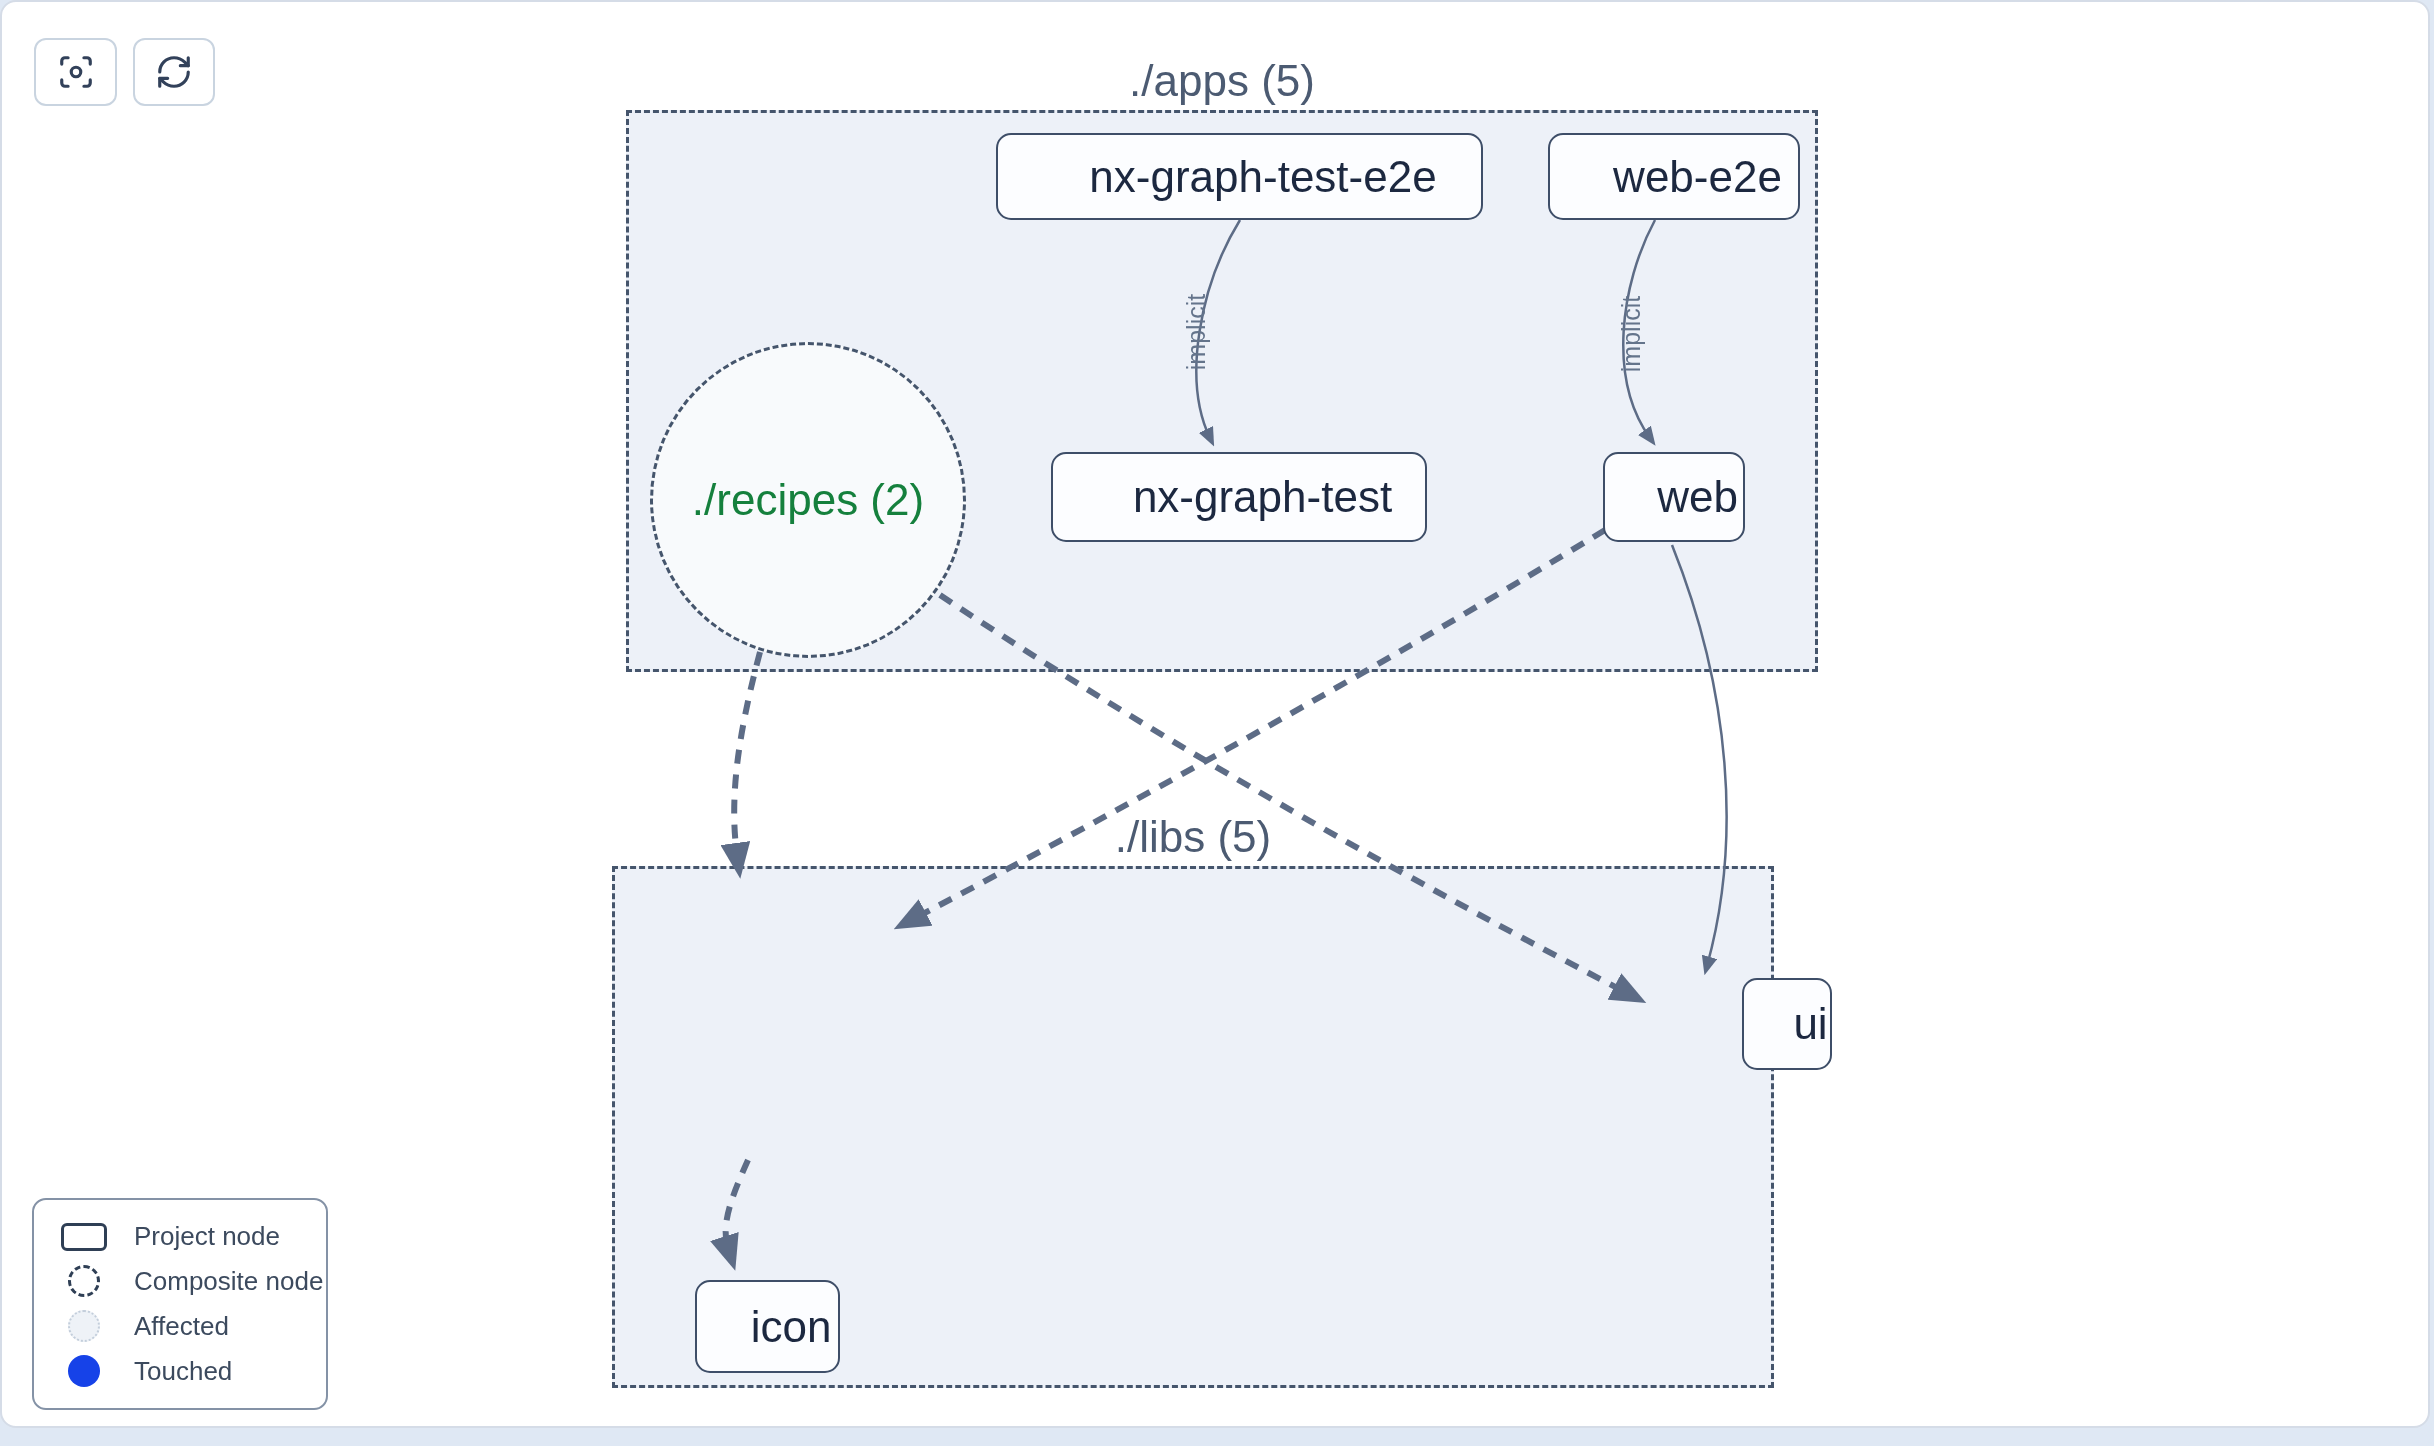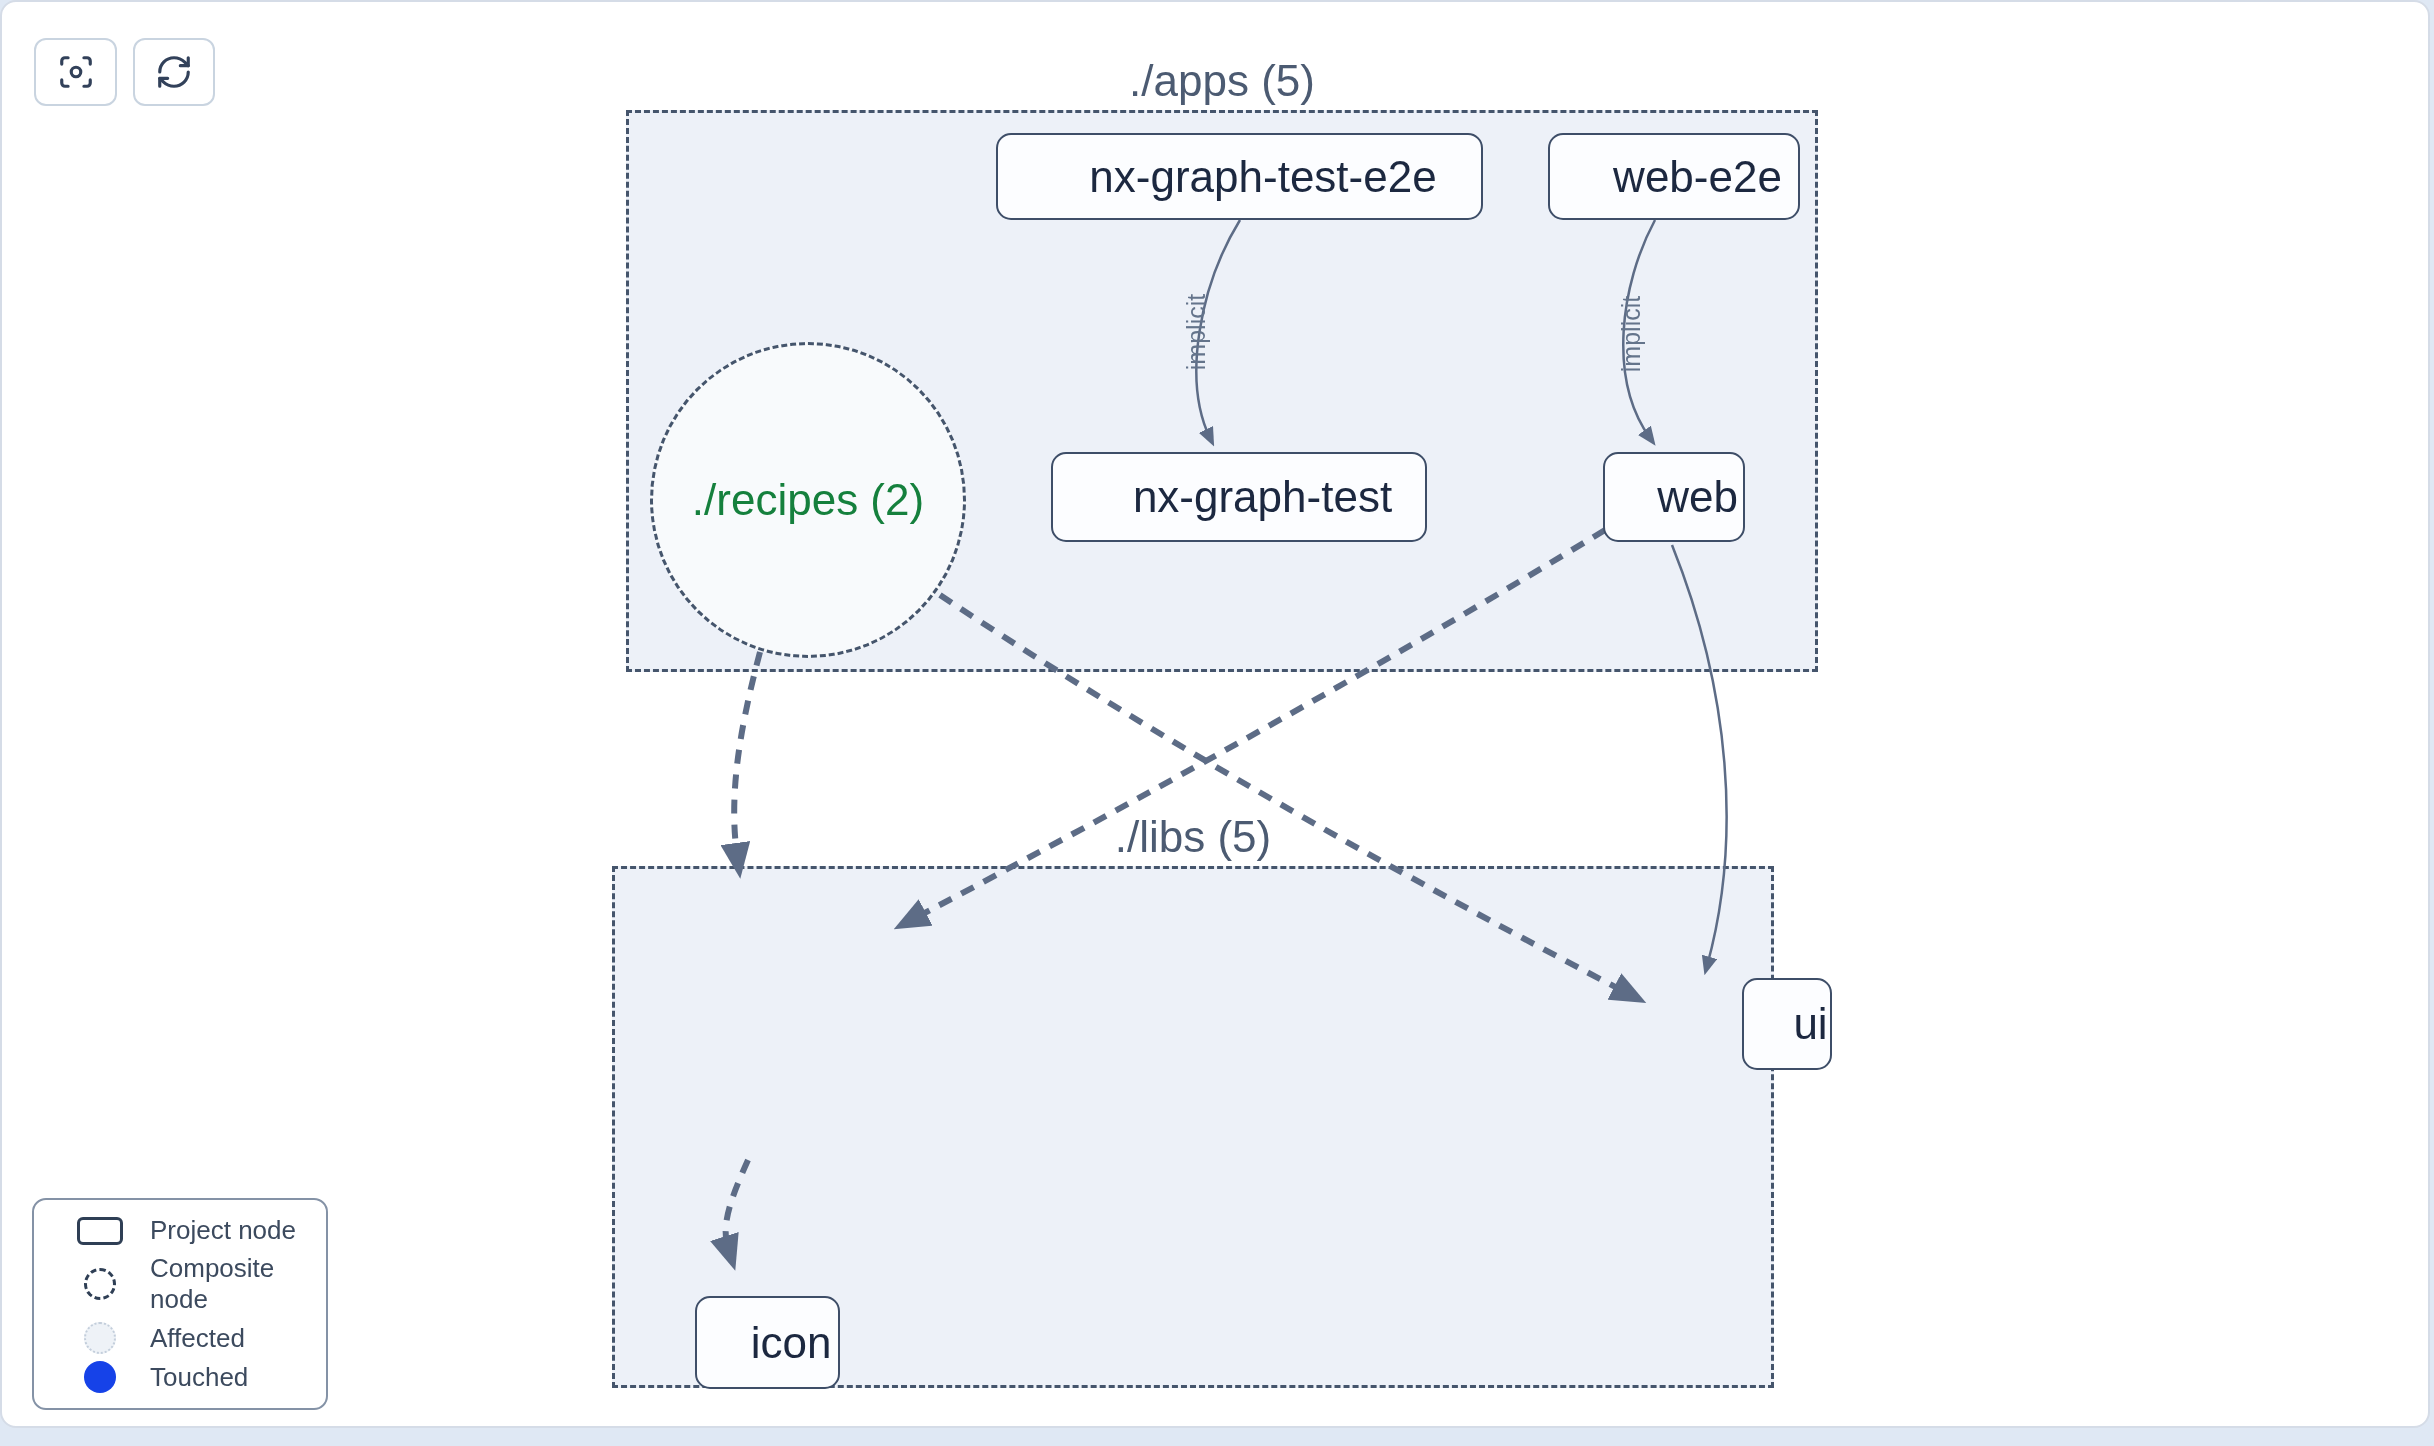--- a/index.html
+++ b/index.html
@@ -21,21 +21,21 @@
         background:#f8fafc;border:3px dashed #45556c;border-radius:50%;
         font-size:44px;color:#15803d;box-sizing:border-box;cursor:pointer;}
   
   svg.edges{position:absolute;left:0;top:0;pointer-events:none;}
   .edge-solid{fill:none;stroke:#5d6c86;stroke-width:2.5px;}
   .edge-dashed{fill:none;stroke:#5d6c86;stroke-width:6px;stroke-dasharray:14 11;}
   .edge-label{font-family:"Liberation Sans",sans-serif;font-size:25px;fill:#64748b;}
   
   .legend{position:absolute;left:32px;top:1198px;width:296px;height:212px;background:#ffffff;
         border:2px solid #8492a6;border-radius:14px;box-sizing:border-box;
-        display:flex;flex-direction:column;justify-content:space-evenly;padding:8px 16px;}
+        display:flex;flex-direction:column;justify-content:space-evenly;padding:8px 0;}
   .legend-row{display:flex;align-items:center;}
   .legend-swatch{width:100px;display:flex;align-items:center;justify-content:center;flex:0 0 100px;}
   .legend-label{font-size:26px;color:#3c4a5e;}
   .sw-project{width:46px;height:28px;border:3px solid #2f3f55;border-radius:6px;background:#fff;box-sizing:border-box;}
   .sw-composite{width:32px;height:32px;border:3px dashed #2f3f55;border-radius:50%;background:#fff;box-sizing:border-box;}
   .sw-affected{width:32px;height:32px;border:2px dotted #c3cedb;border-radius:50%;background:#eef2f7;box-sizing:border-box;}
   .sw-touched{width:32px;height:32px;border-radius:50%;background:#1642e8;}
 </style>
 </head>
 <body>
@@ -71,21 +71,21 @@
 
   <div class="group-label" style="left:626px;top:56px;width:1192px;">./apps (5)</div>
   <div class="group-label" style="left:612px;top:812px;width:1162px;">./libs (5)</div>
 
   <div class="node" style="left:996px;top:133px;width:487px;height:87px;">nx-graph-test-e2e</div>
   <div class="node" style="left:1548px;top:133px;width:252px;height:87px;">web-e2e</div>
   <div class="composite" style="left:650px;top:342px;width:316px;height:316px;">./recipes (2)</div>
   <div class="node" style="left:1051px;top:452px;width:376px;height:90px;">nx-graph-test</div>
   <div class="node" style="left:1603px;top:452px;width:142px;height:90px;">web</div>
   <div class="node" style="left:1742px;top:978px;width:90px;height:92px;">ui</div>
-  <div class="node" style="left:695px;top:1280px;width:145px;height:93px;margin-top:16px;">icon</div>
+  <div class="node" style="left:695px;top:1280px;width:145px;height:93px;">icon</div>
 
   <div class="tool-btn" style="left:34px;top:38px;">
     <span style="display:flex;">
       <svg viewBox="0 0 24 24">
         <circle cx="12" cy="12" r="3"></circle>
         <path d="M3 7V5a2 2 0 0 1 2-2h2"></path>
         <path d="M17 3h2a2 2 0 0 1 2 2v2"></path>
         <path d="M21 17v2a2 2 0 0 1-2 2h-2"></path>
         <path d="M7 21H5a2 2 0 0 1-2-2v-2"></path>
       </svg>

